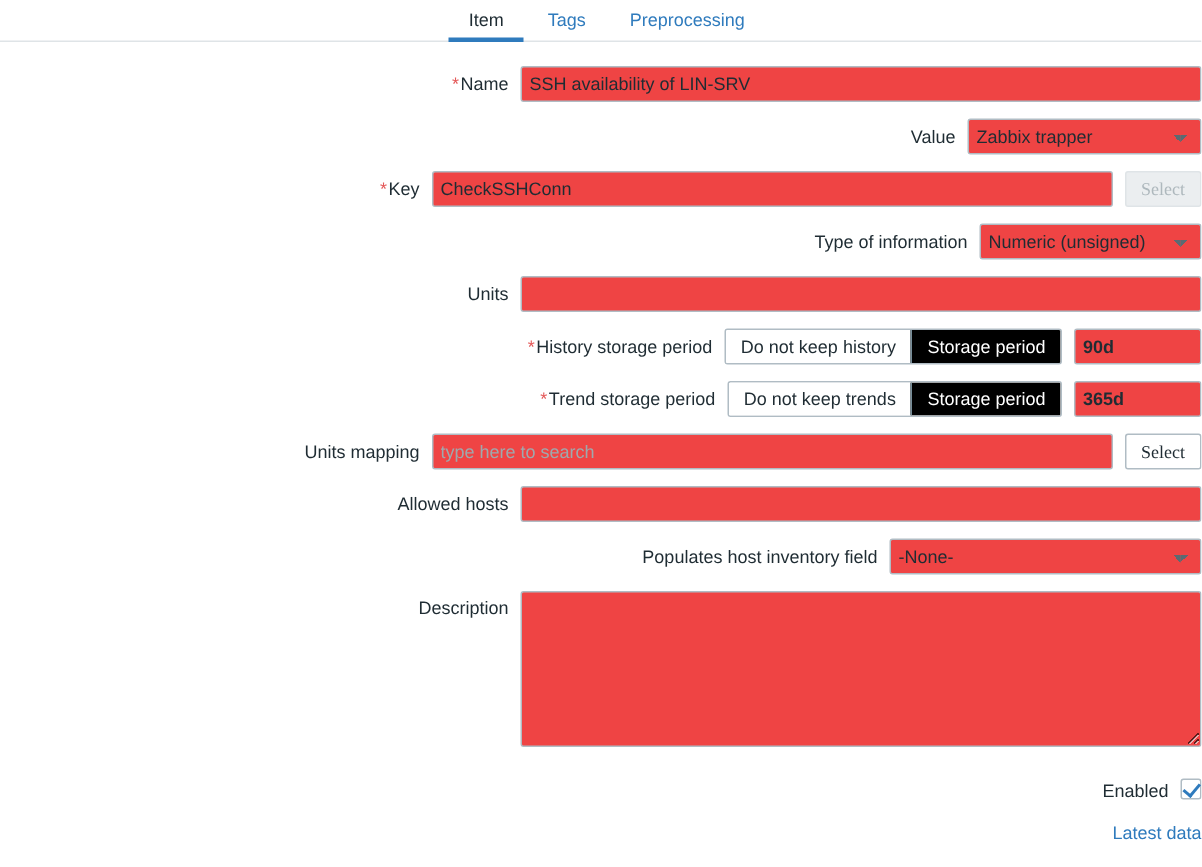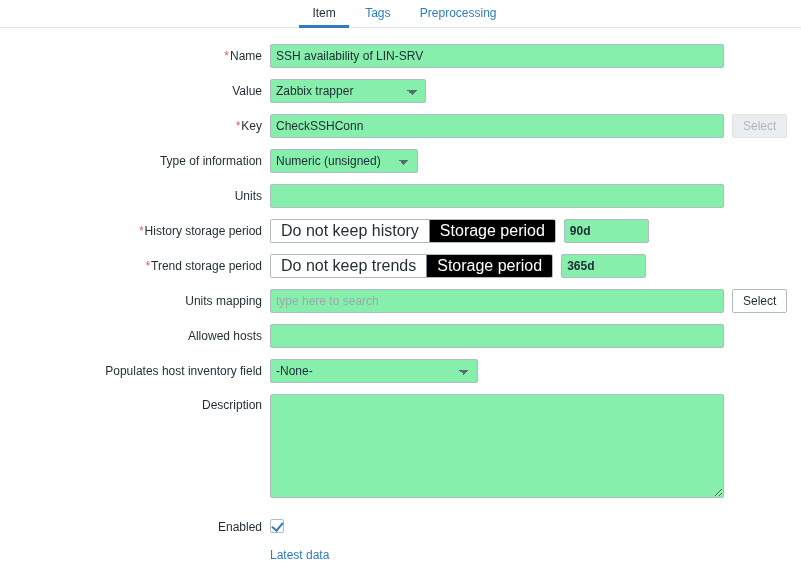--- a/index.html
+++ b/index.html
@@ -45,20 +45,21 @@
   }
 
   
   .form {
     padding-top: 16px;
   }
   .row {
     display: flex;
     align-items: flex-start;
     margin-bottom: 11px;
+    justify-content: flex-end;
   }
   .label-cell {
     width: 270px;
     min-width: 270px;
     text-align: right;
     padding-right: 8px;
     padding-top: 5px;
     font-size: 12px;
     color: #1f2c33;
     line-height: 14px;
@@ -72,21 +73,21 @@
   .field-cell {
     display: flex;
     align-items: flex-start;
   }
 
   
   input.txt, textarea.txt, select.sel {
     font-family: "Liberation Sans", sans-serif;
     font-size: 12px;
     color: #1f2c33;
-    background: #86efac;
+    background: #ef4444;
     border: 1px solid #b0bcc4;
     border-radius: 2px;
     height: 24px;
     padding: 0 5px;
     outline: none;
   }
   input.txt::placeholder { color: #9fa8ad; }
   input.w-wide { width: 454px; }
   input.w-units { width: 454px; }
   input.w-period { width: 85px; font-weight: bold; }
@@ -116,21 +117,21 @@
   textarea.txt {
     width: 454px;
     height: 104px;
     padding: 4px 5px;
     resize: both;
     line-height: 15px;
   }
 
   
   .btn {
-    font-family: Liberation Sans, sans-serif;
+    font-family: Liberation Serif, serif;
     font-size: 12px;
     height: 24px;
     line-height: 22px;
     padding: 0 10px;
     margin-left: 8px;
     border: 1px solid #b0bcc4;
     border-radius: 2px;
     background: #ffffff;
     color: #1f2c33;
     cursor: pointer;
@@ -146,21 +147,21 @@
   
   .seg {
     display: inline-flex;
     border: 1px solid #b0bcc4;
     border-radius: 2px;
     overflow: hidden;
     height: 24px;
     background: #ffffff;
   }
   .seg-item {
-    font-size: 16px;
+    font-size: 12px;
     height: 22px;
     line-height: 22px;
     padding: 0 10px;
     background: #ffffff;
     color: #1f2c33;
     cursor: pointer;
     white-space: nowrap;
     border: none;
   }
   .seg-item + .seg-item { border-left: 1px solid #b0bcc4; }

